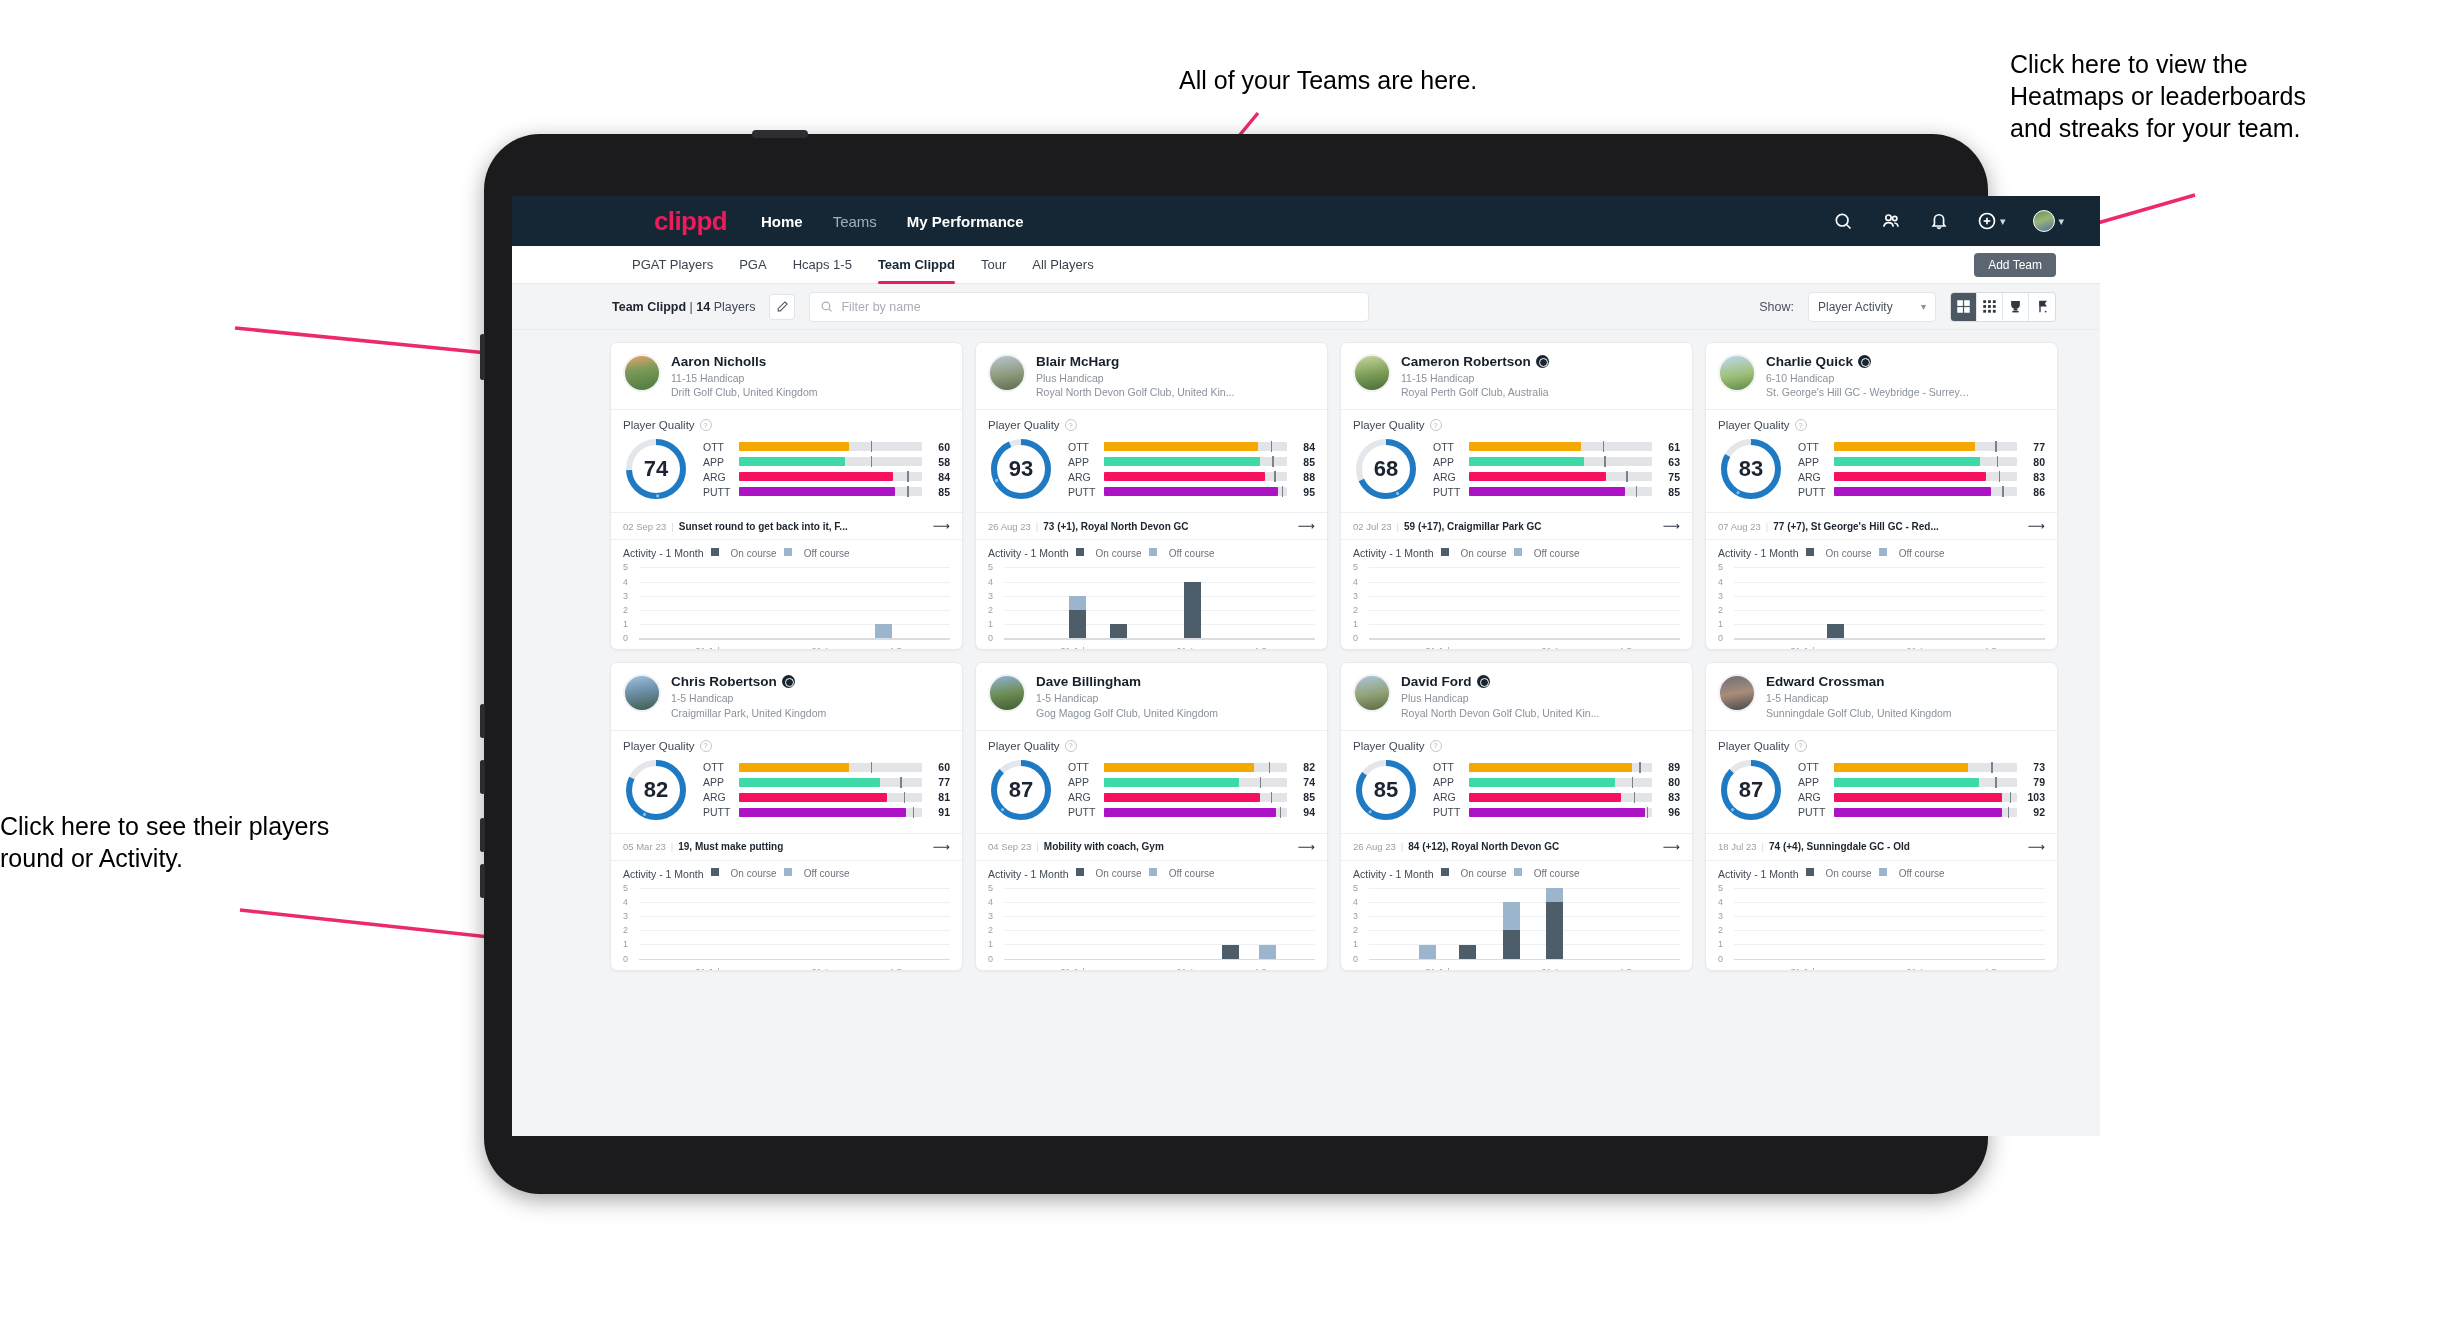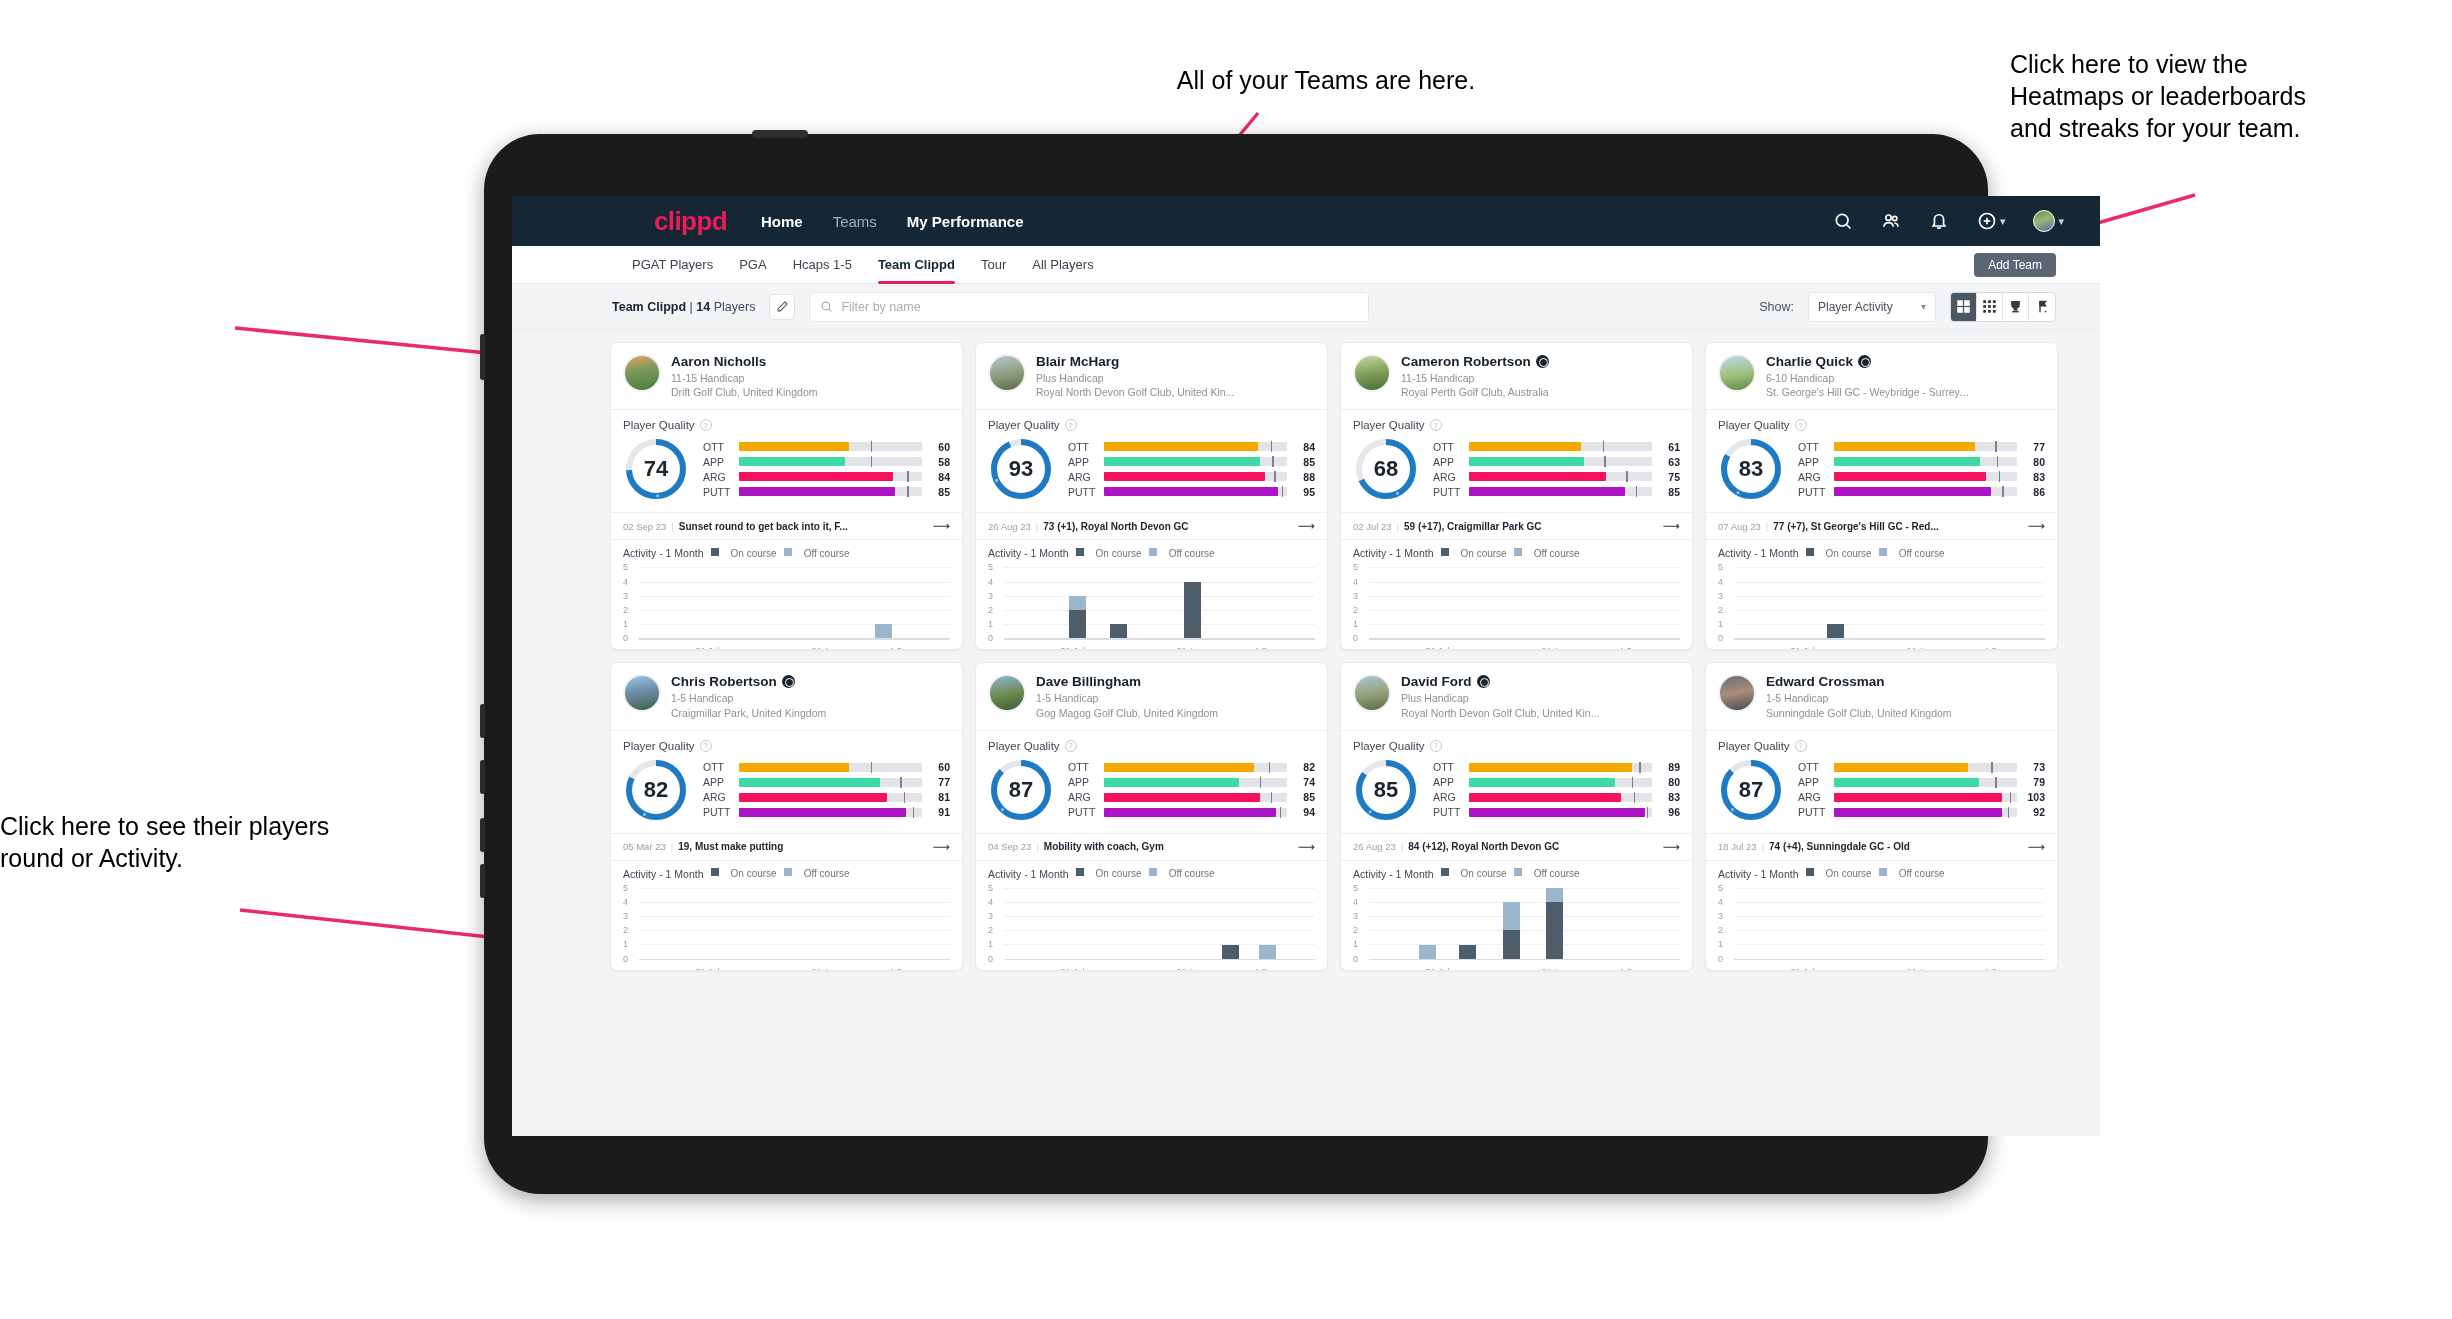--- a/index.html
+++ b/index.html
@@ -210,21 +210,21 @@
 
   <svg class="anno-arrow" style="left:230px; top:320px;" width="450" height="60">
     <defs>
         <marker id="ah1" markerWidth="9" markerHeight="9" refX="6" refY="4.5" orient="auto">
       <path d="M0,0 L9,4.5 L0,9 z" fill="#ec2a68"></path>
         </marker>
       </defs>
     <line x1="5" y1="8" x2="430" y2="50" stroke="#ec2a68" stroke-width="3.5" marker-end="url(#ah1)"></line>
   </svg>
 
-  <div class="anno" style="left:1066px; top:64px; width:520px; text-align:center;">All of your Teams are here.</div>
+  <div class="anno" style="left:1179px; top:64px; width:520px; text-align:left;">All of your Teams are here.</div>
   <svg class="anno-arrow" style="left:1110px; top:108px;" width="160" height="160">
     <defs>
         <marker id="ah2" markerWidth="9" markerHeight="9" refX="6" refY="4.5" orient="auto">
       <path d="M0,0 L9,4.5 L0,9 z" fill="#ec2a68"></path>
         </marker>
       </defs>
     <line x1="148" y1="5" x2="36" y2="140" stroke="#ec2a68" stroke-width="3.5" marker-end="url(#ah2)"></line>
   </svg>
 
   <div class="anno" style="left:2010px; top:48px; width:430px;">Click here to view the

